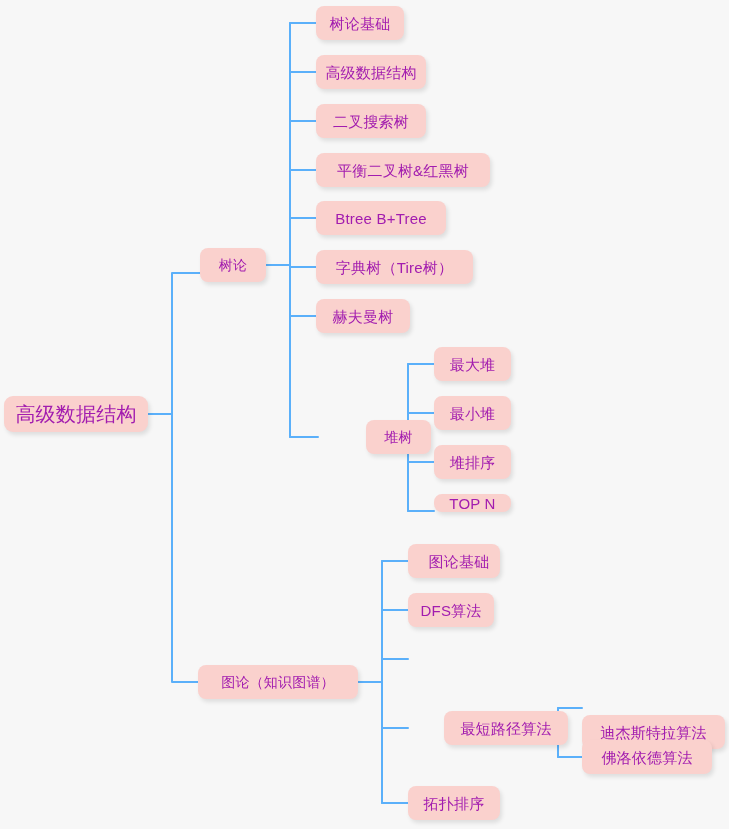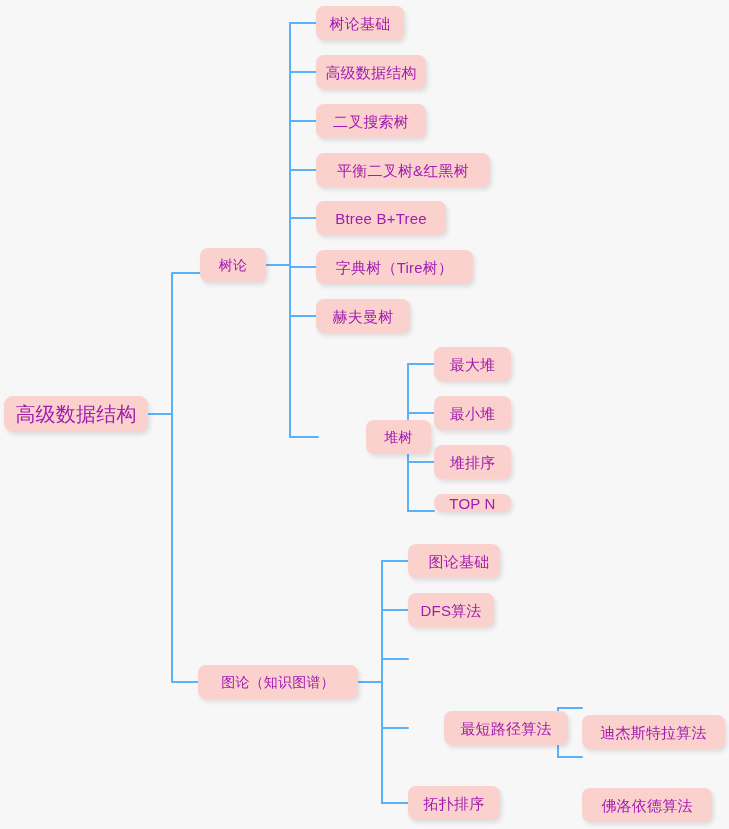--- a/index.html
+++ b/index.html
@@ -116,15 +116,15 @@
   <div class="node" style="left: 434px; top: 396px; width: 77px; height: 34px;">最小堆</div>
   <div class="node" style="left: 434px; top: 445px; width: 77px; height: 34px;">堆排序</div>
   <div class="node" style="left: 434px; top: 494px; width: 77px; height: 18px;">TOP N</div>
 
   <div class="node" style="left: 408px; top: 544px; width: 92px; height: 34px; padding-left: 23px;">图论基础</div>
   <div class="node" style="left: 408px; top: 593px; width: 86px; height: 34px;">DFS算法</div>
   <div class="node" style="left: 432px; top: 711px; width: 124px; height: 34px; margin-left: 12px;">最短路径算法</div>
   <div class="node" style="left: 408px; top: 786px; width: 92px; height: 34px;">拓扑排序</div>
 
   <div class="node" style="left: 582px; top: 691px; width: 143px; height: 34px; margin-top: 24px;">迪杰斯特拉算法</div>
-  <div class="node" style="left: 582px; top: 740px; width: 130px; height: 34px; margin-top: 48px;">佛洛依德算法</div>
+  <div class="node" style="left: 582px; top: 740px; width: 130px; height: 34px;">佛洛依德算法</div>
 
 </div>
 
 </body></html>

